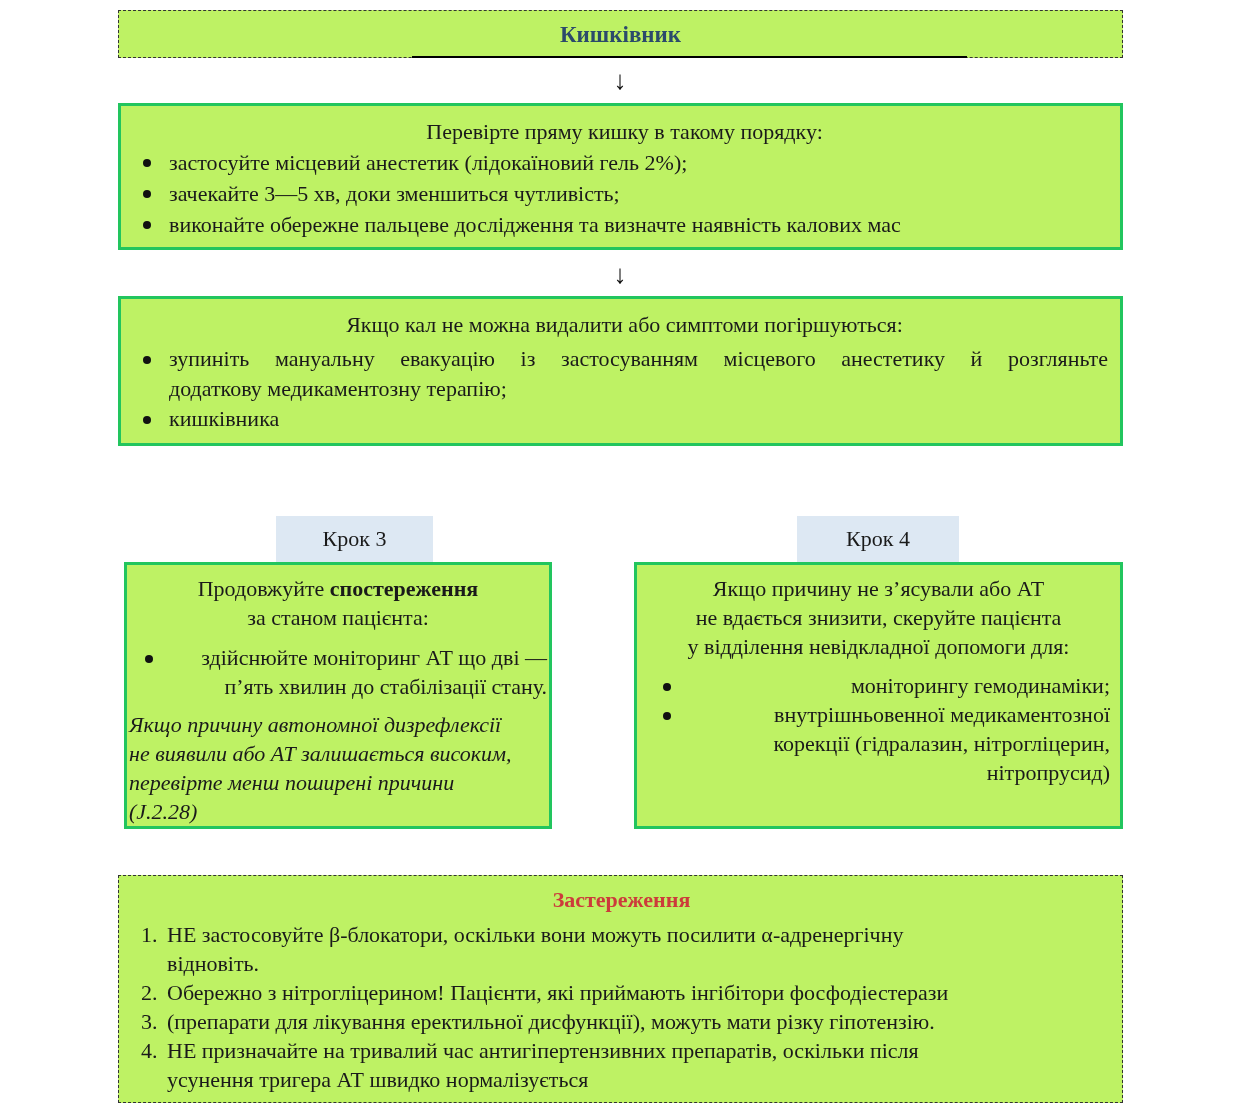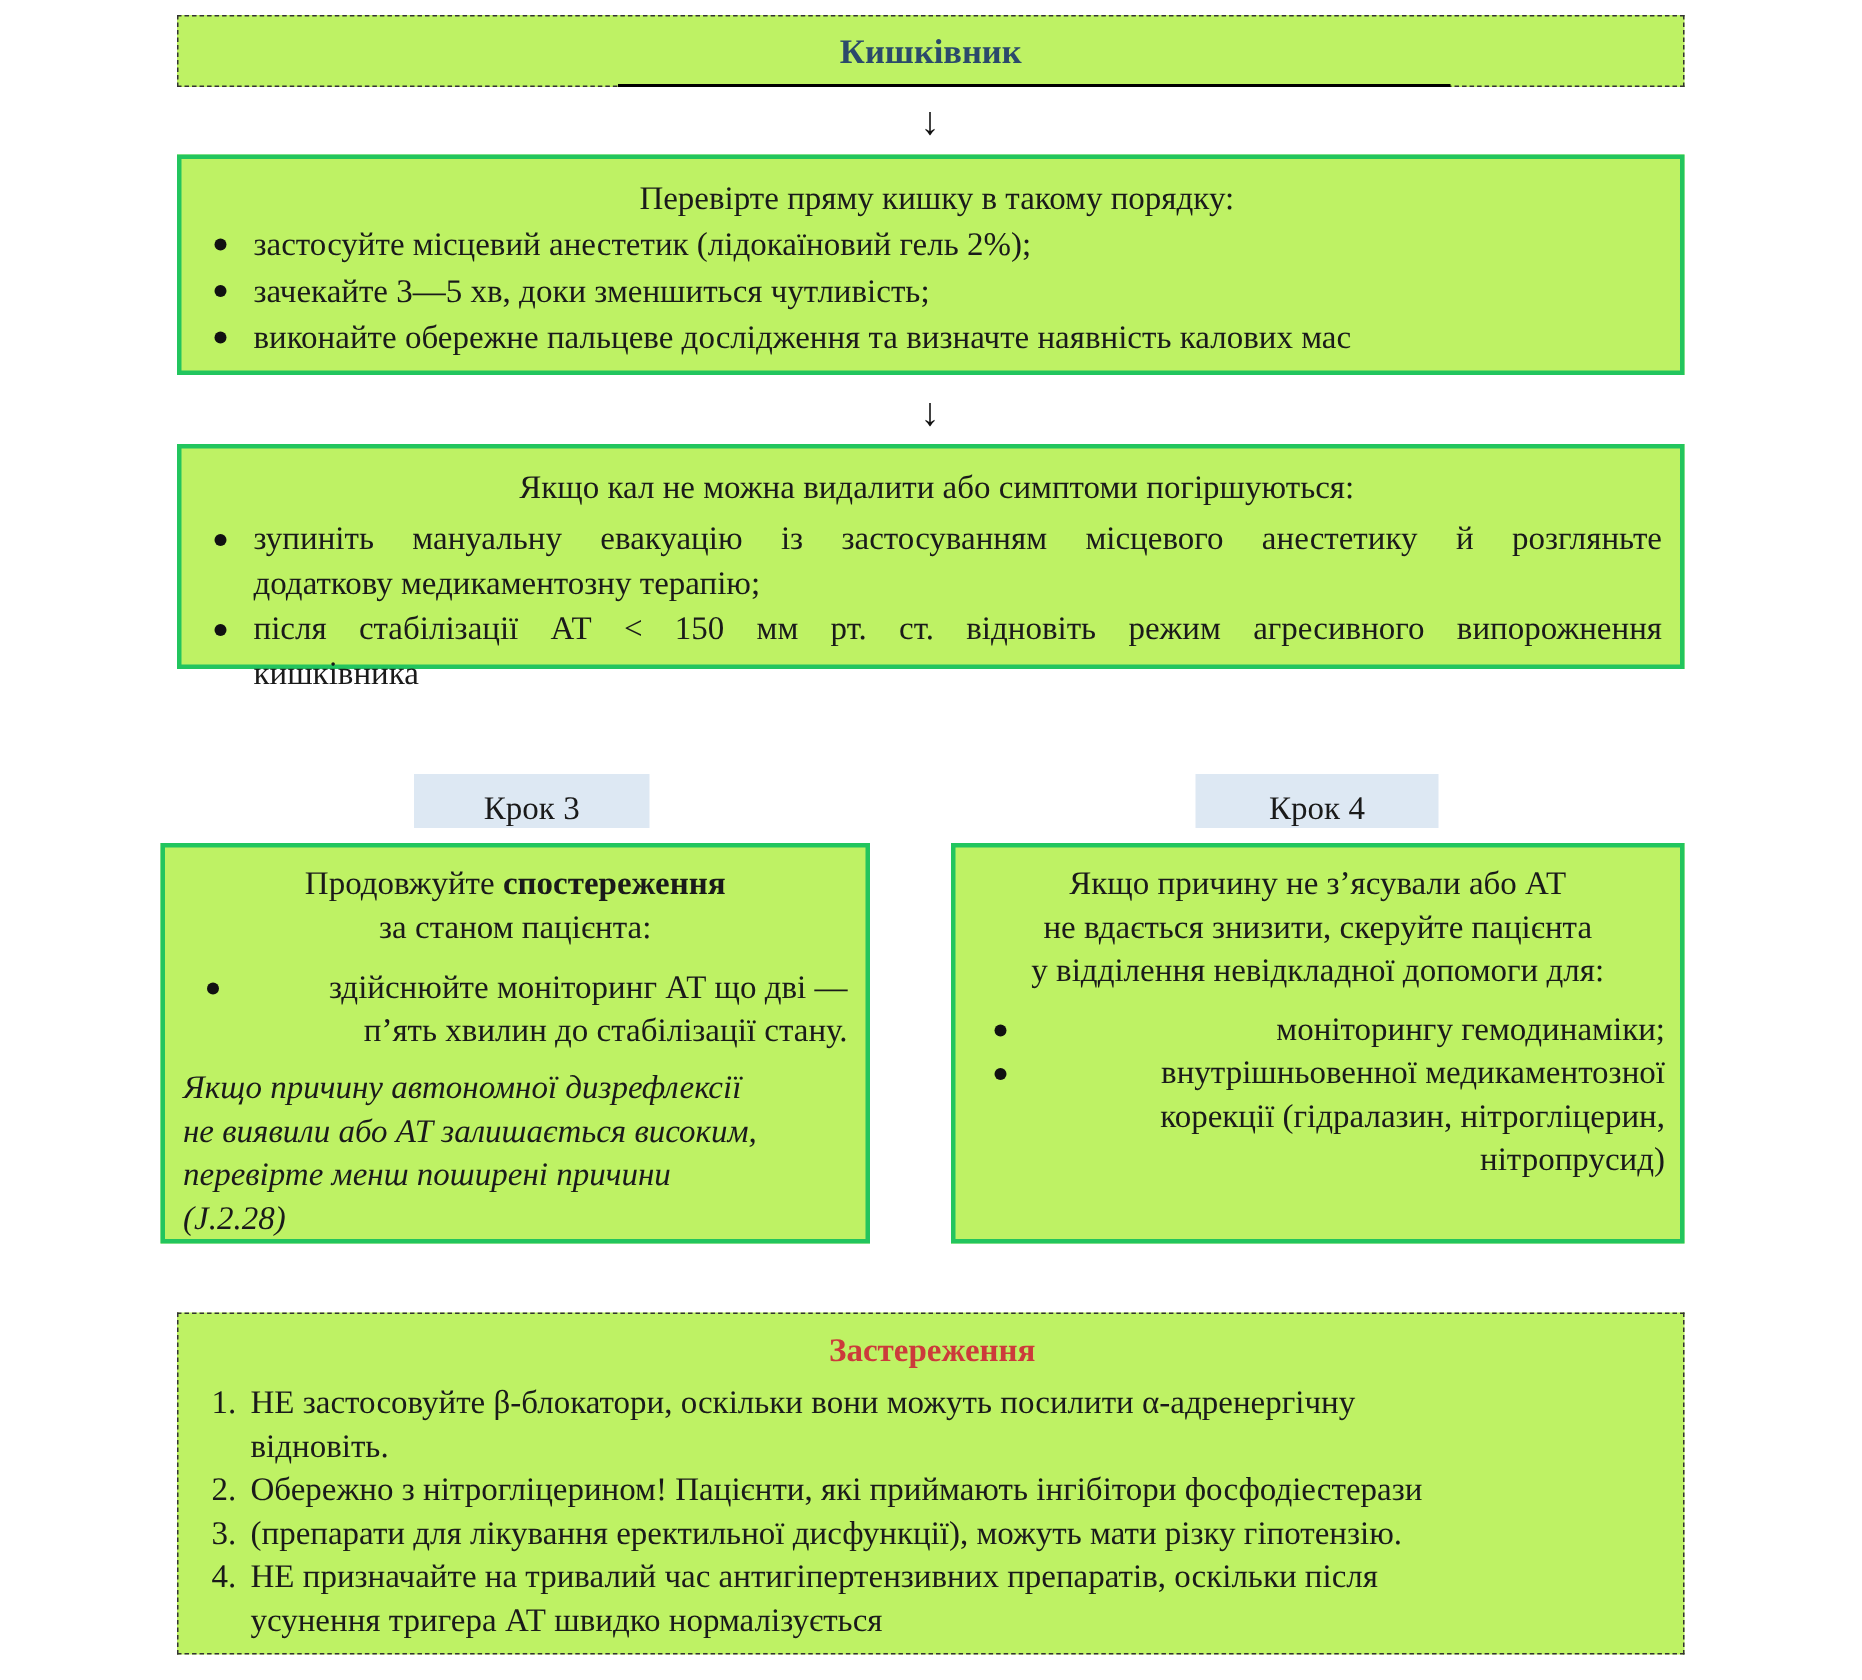--- a/index.html
+++ b/index.html
@@ -33,27 +33,27 @@
   .flow-box li { position: relative; padding-left: 28px; line-height: 30px; }
   .flow-box li .dot {
     position: absolute; left: 2px; top: 12px; width: 8px; height: 8px; border-radius: 50%; background: #111;
   }
   #box-check li { line-height: 31px; }
   #box-fail ul { margin-top: 4px; }
   #box-fail li { text-align: justify; text-align-last: justify; }
   #box-fail li .last { display: block; text-align: left; text-align-last: left; }
 
   .step-tab {
-    position: absolute; background: #dde8f3; text-align: center; font-size: 22px; line-height: 46px; height: 36px;
+    position: absolute; background: #dde8f3; text-align: center; font-size: 22px; line-height: 46px; height: 46px;
   }
   #step3-tab { left: 276px; top: 516px; width: 157px; }
   #step4-tab { left: 797px; top: 516px; width: 162px; }
 
   .step-box { top: 562px; height: 267px; font-size: 22px; }
-  #step3-box { left: 107px; width: 473px; padding: 9px 12px; }
+  #step3-box { left: 124px; width: 428px; padding: 9px 2px; }
   #step4-box { left: 634px; width: 489px; padding: 9px 10px; }
   .step-box .center { text-align: center; line-height: 29px; }
   .step-box ul { list-style: none; margin: 0; padding: 0; text-align: right; }
   .step-box li { position: relative; line-height: 29px; }
   .step-box li .dot { position: absolute; width: 8px; height: 8px; border-radius: 50%; background: #111; top: 12px; }
   #step3-box ul { margin-top: 11px; }
   #step3-box li { padding-left: 37px; }
   #step3-box li .dot { left: 16px; }
   #step3-box .followup { margin-top: 9px; line-height: 29px; font-style: italic; }
   #step4-box ul { margin-top: 10px; }
@@ -92,21 +92,20 @@
 <div class="box solid flow-box" id="box-fail">
   <div class="lead">Якщо кал не можна видалити або симптоми погіршуються:</div>
   <ul>
     <li>
       <span class="dot"></span>
       <span>зупиніть мануальну евакуацію із застосуванням місцевого анестетику й розгляньте</span>
       <span class="last">додаткову медикаментозну терапію;</span>
     </li>
     <li>
       <span class="dot"></span>
-      <span>після стабілізації АТ &lt; 150 мм рт. ст. відновіть режим агресивного випорожнення</span>
       <span class="last">кишківника</span>
     </li>
   </ul>
 </div>
 
 <div class="step-tab" id="step3-tab">Крок 3</div>
 <div class="box solid step-box" id="step3-box">
   <div class="center">
     <span>Продовжуйте </span><b>спостереження</b><br>
     <span>за станом пацієнта:</span>

